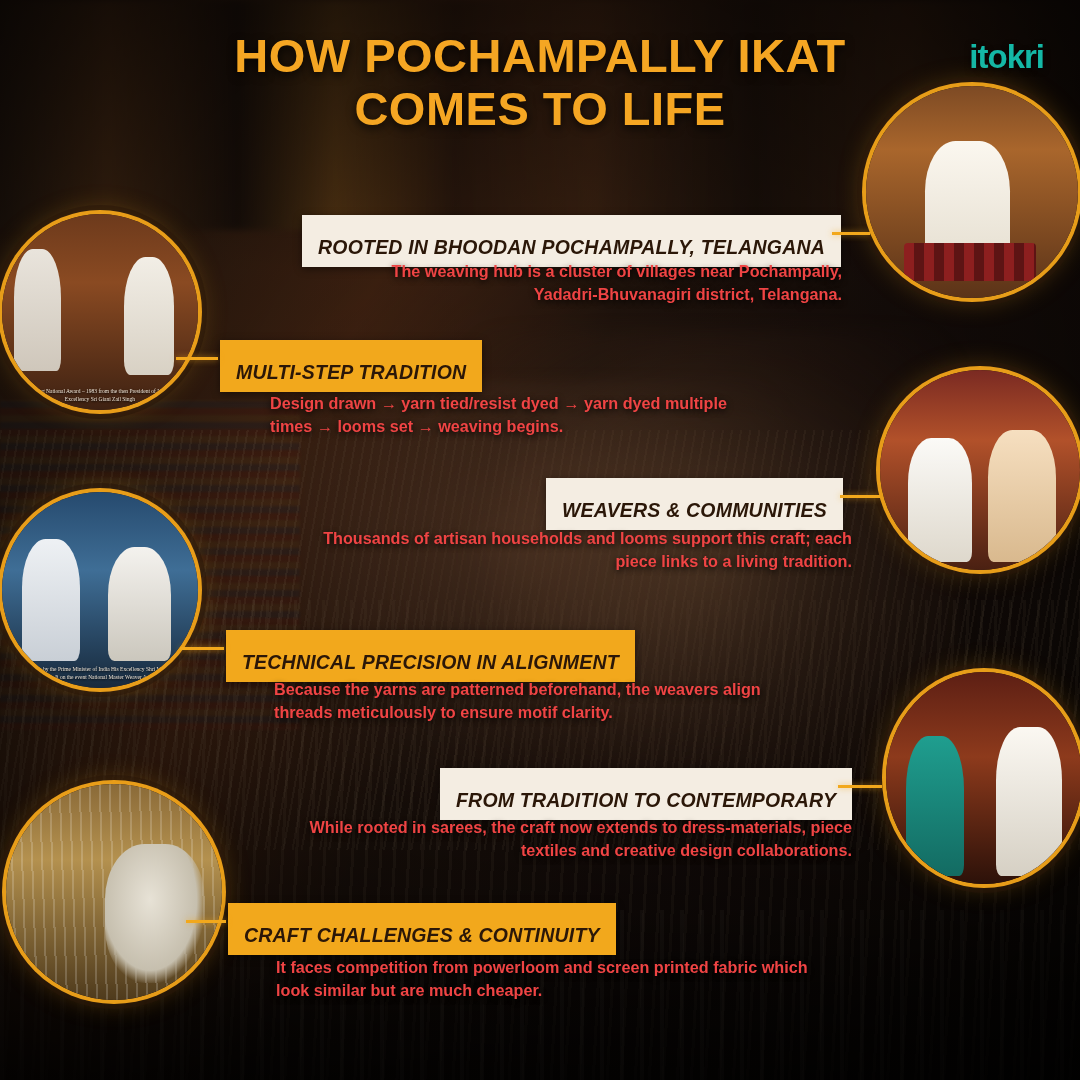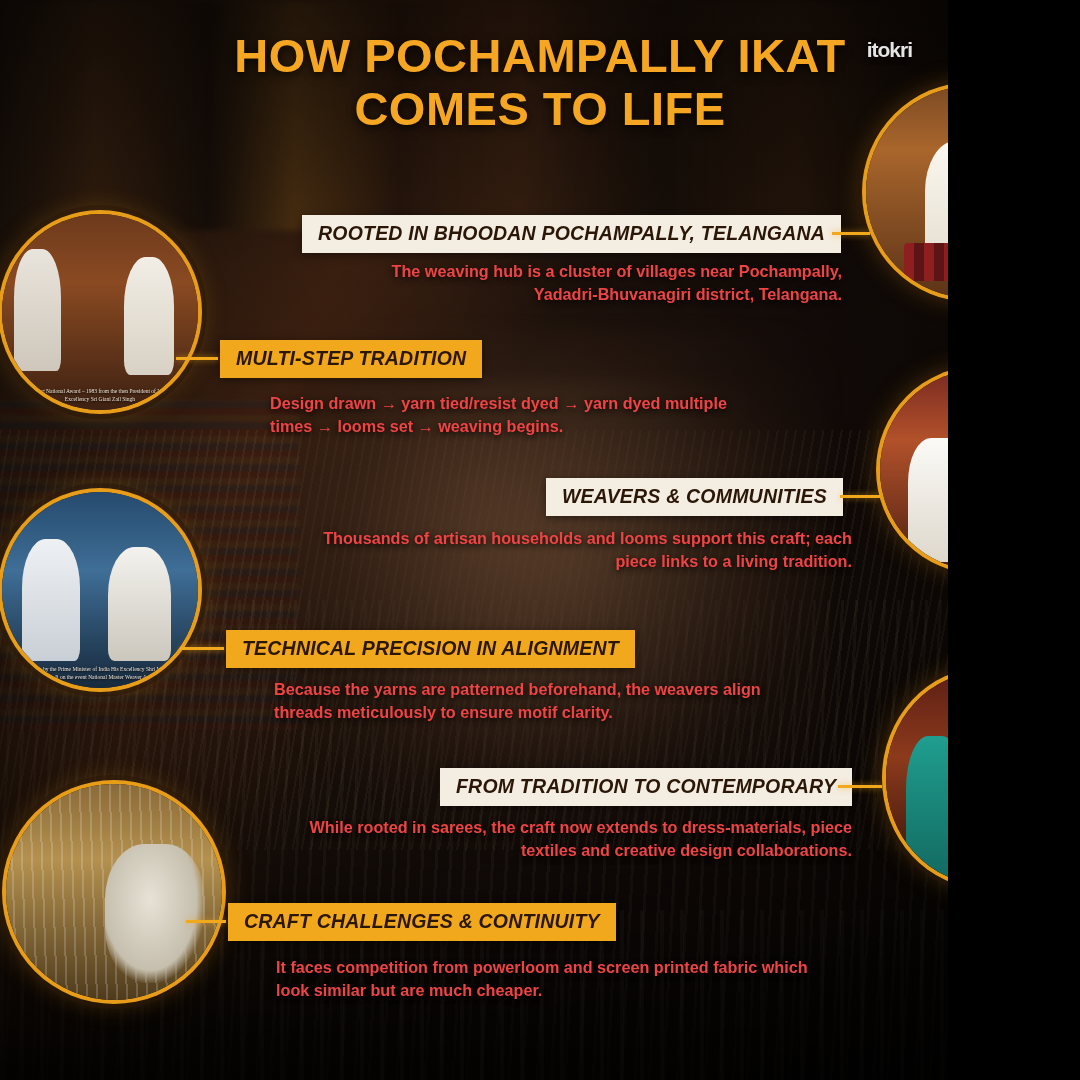--- a/index.html
+++ b/index.html
@@ -2,21 +2,21 @@
 <html><head>
 <meta charset="utf-8">
 <style>
   html, body {
     margin: 0;
     padding: 0;
     background: #000;
   }
   .canvas {
     position: relative;
-    width: 948px;
+    width: 1080px;
     height: 1080px;
     overflow: hidden;
     font-family: "Liberation Sans", sans-serif;
     background: #2a1a12;
   }
 
   
   .bg-base {
     position: absolute;
     inset: 0;
@@ -91,22 +91,22 @@
     font-size: 47px;
     font-weight: 800;
     line-height: 1.12;
     letter-spacing: 0.5px;
     text-shadow: 0 3px 10px rgba(0,0,0,.75);
   }
   .brand {
     position: absolute;
     top: 38px;
     right: 36px;
-    color: #e5e5e5;
-    font-size: 21px;
+    color: #14b8a6;
+    font-size: 33px;
     font-weight: 800;
     letter-spacing: -1px;
     text-shadow: 0 2px 6px rgba(0,0,0,.7);
   }
 
   
   .medallion {
     position: absolute;
     border-radius: 50%;
     overflow: hidden;
@@ -225,21 +225,21 @@
     content:"";
     position:absolute; right:8%; top:28%; width:46%; height:64%;
     background: radial-gradient(ellipse at 45% 40%, #e7e2d6 0%, #c6bfae 60%, rgba(0,0,0,0) 72%);
     border-radius: 40%;
   }
 
   
   .label {
     position: absolute;
     display: inline-block;
-    padding: 7px 16px 8px 16px;
+    padding: 21px 16px 8px 16px;
     font-size: 19.5px;
     font-weight: 800;
     font-style: italic;
     letter-spacing: .2px;
     color: #2b1708;
     white-space: nowrap;
     box-shadow: 0 2px 8px rgba(0,0,0,.45);
   }
   .label.cream { background: #F4EDE2; color: #2b1708; }
   .label.gold  { background: #F2A81C; color: #2b1708; }

